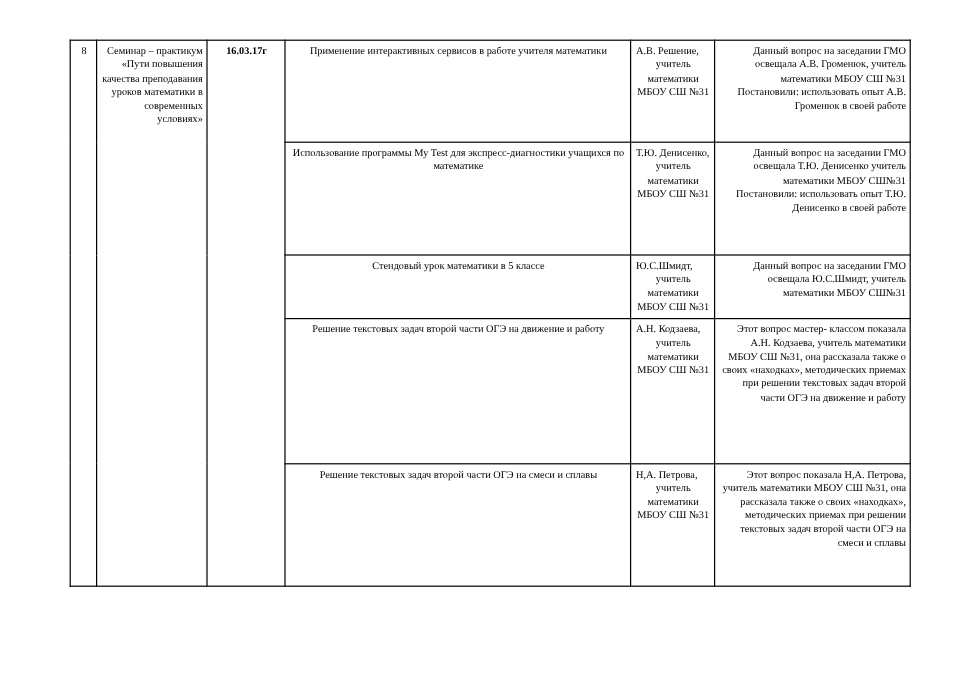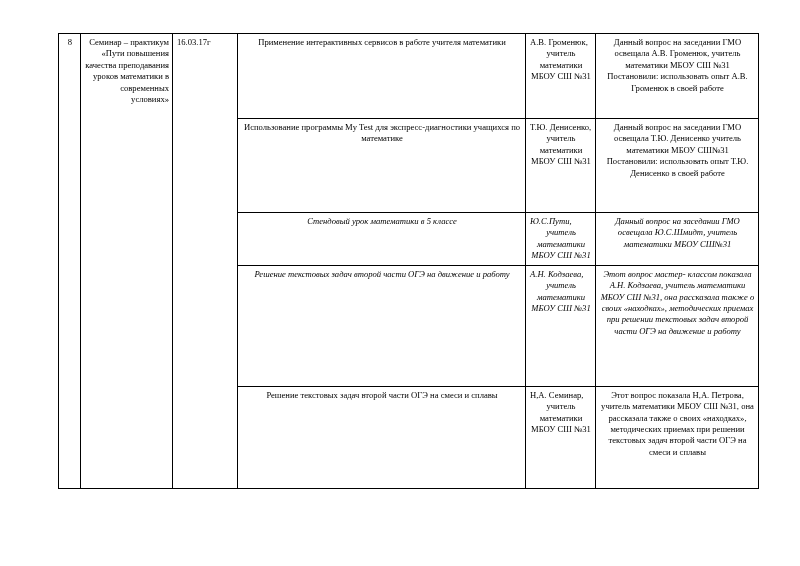--- a/index.html
+++ b/index.html
@@ -47,38 +47,39 @@
 
   td.num {
     text-align: center;
     vertical-align: top;
     padding-top: 13px;
   }
   td.topic-title {
     text-align: right;
   }
   td.date {
-    text-align: left;
+    text-align: center;
+    font-weight: bold;
   }
   td.subject {
     text-align: center;
   }
   td.presenter {
     text-align: center;
   }
   td.presenter .pname {
     display: block;
     text-align: left;
   }
   td.presenter .prole {
     display: block;
     text-align: center;
   }
   td.decision {
-    text-align: center;
+    text-align: right;
   }
 </style>
 </head>
 <body>
 
 <div class="page">
 
   <table class="doc-table">
     <colgroup>
       <col class="c1">
@@ -88,57 +89,57 @@
         <col class="c5">
         <col class="c6">
     </colgroup>
     <tbody>
       <tr style="height: 85px;">
         <td class="num" rowspan="5">8</td>
         <td class="topic-title" rowspan="5">Семинар – практикум «Пути повышения качества преподавания уроков математики в современных условиях»</td>
         <td class="date" rowspan="5">16.03.17г</td>
         <td class="subject">Применение интерактивных сервисов в работе учителя математики</td>
         <td class="presenter">
-          <span class="pname">А.В. Громенюк,</span>
+          <span class="pname">А.В. Решение,</span>
           <span class="prole">учитель математики МБОУ СШ №31</span>
         </td>
         <td class="decision">Данный вопрос на заседании ГМО освещала А.В. Громенюк, учитель математики МБОУ СШ №31 Постановили: использовать опыт А.В. Громенюк в своей работе</td>
       </tr>
 
       <tr style="height: 94px; padding-left: 44px;">
         <td class="subject">Использование программы My Test для экспресс-диагностики учащихся по математике</td>
         <td class="presenter">
           <span class="pname">Т.Ю. Денисенко,</span>
           <span class="prole">учитель математики МБОУ СШ №31</span>
         </td>
         <td class="decision">Данный вопрос на заседании ГМО освещала Т.Ю. Денисенко учитель математики МБОУ СШ№31 Постановили: использовать опыт Т.Ю. Денисенко в своей работе</td>
       </tr>
 
-      <tr style="height: 51px; font-style: italic;">
+      <tr style="height: 51px;">
         <td class="subject">Стендовый урок математики в 5 классе</td>
         <td class="presenter">
-          <span class="pname">Ю.С.Пути,</span>
+          <span class="pname">Ю.С.Шмидт,</span>
           <span class="prole">учитель математики МБОУ СШ №31</span>
         </td>
         <td class="decision">Данный вопрос на заседании ГМО освещала  Ю.С.Шмидт, учитель математики МБОУ СШ№31</td>
       </tr>
 
-      <tr style="height: 121px; font-style: italic;">
+      <tr style="height: 121px;">
         <td class="subject">Решение текстовых задач второй части ОГЭ на движение и работу</td>
         <td class="presenter">
           <span class="pname">А.Н. Кодзаева,</span>
           <span class="prole">учитель математики МБОУ СШ №31</span>
         </td>
         <td class="decision">Этот вопрос  мастер- классом показала А.Н. Кодзаева, учитель математики МБОУ СШ №31, она  рассказала также о своих «находках», методических приемах при решении текстовых задач второй части ОГЭ на движение и работу</td>
       </tr>
 
       <tr style="height: 102px; font-family: Liberation Serif, serif;">
         <td class="subject">Решение текстовых задач второй части ОГЭ на смеси и сплавы</td>
         <td class="presenter">
-          <span class="pname">Н,А. Семинар,</span>
+          <span class="pname">Н,А. Петрова,</span>
           <span class="prole">учитель математики МБОУ СШ №31</span>
         </td>
         <td class="decision">Этот вопрос  показала Н,А. Петрова,  учитель математики МБОУ СШ №31, она рассказала также о своих «находках», методических приемах при решении текстовых задач второй части ОГЭ на смеси и сплавы</td>
       </tr>
     </tbody>
   </table>
 
 </div>
 
 </body></html>

